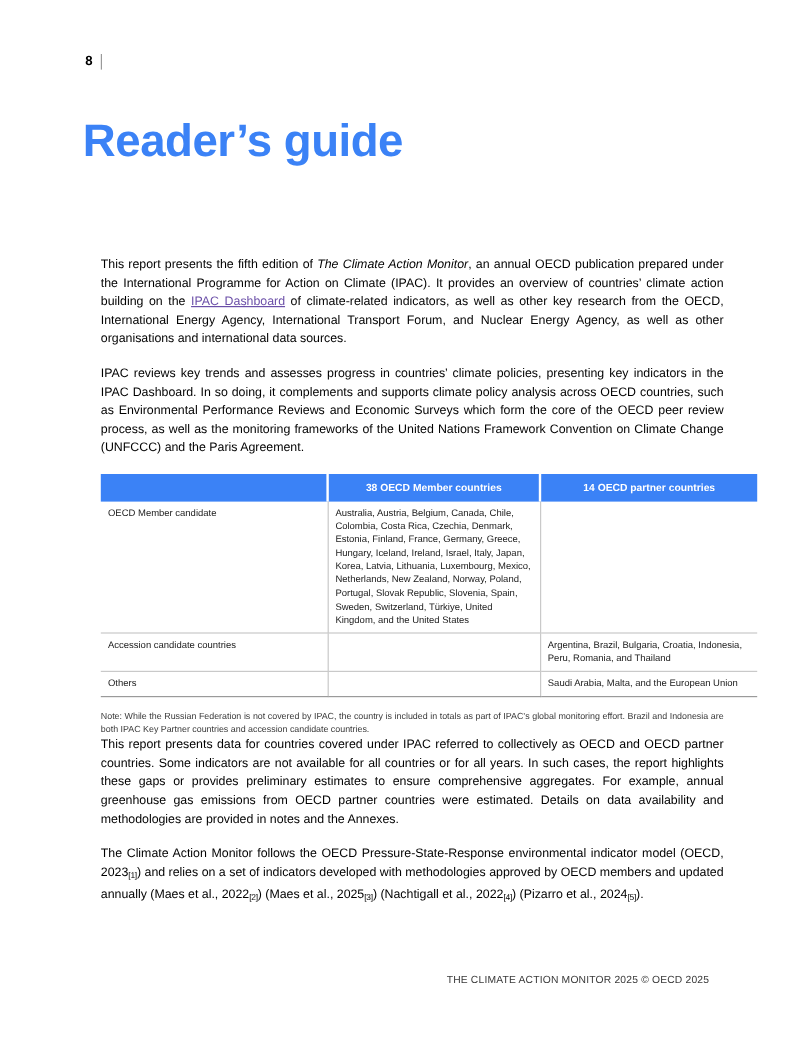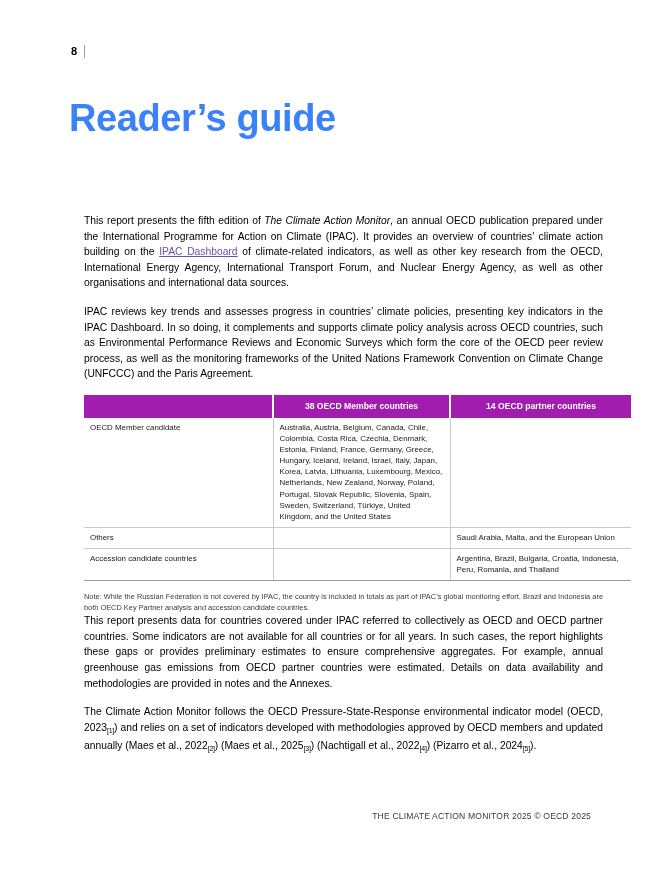--- a/index.html
+++ b/index.html
@@ -92,21 +92,21 @@
   
   .table-wrap {
     margin: 5px 0 0 0;
   }
   table.coverage {
     border-collapse: collapse;
     width: 519px;
     table-layout: fixed;
   }
   table.coverage thead th {
-    background: #a21caf;
+    background: #3b82f6;
     color: #ffffff;
     font-size: 8.6px;
     font-weight: bold;
     text-align: center;
     padding: 6px 4px 6px 4px;
     height: 11px;
     vertical-align: middle;
     border-right: 2px solid #ffffff;
   }
   table.coverage thead th:last-child { border-right: none; }
@@ -180,34 +180,34 @@
             <th class="col-partners">14 OECD partner countries</th>
           </tr>
         </thead>
         <tbody>
           <tr>
             <td class="col-label">OECD Member candidate</td>
             <td class="col-members">Australia, Austria, Belgium, Canada, Chile, Colombia, Costa Rica, Czechia, Denmark, Estonia, Finland, France, Germany, Greece, Hungary, Iceland, Ireland, Israel, Italy, Japan, Korea, Latvia, Lithuania, Luxembourg, Mexico, Netherlands, New Zealand, Norway, Poland, Portugal, Slovak Republic, Slovenia, Spain, Sweden, Switzerland, Türkiye, United Kingdom, and the United States</td>
             <td class="col-partners"></td>
           </tr>
           <tr>
+            <td class="col-label">Accession candidate countries</td>
+            <td class="col-members"></td>
+            <td class="col-partners">Argentina, Brazil, Bulgaria, Croatia, Indonesia, Peru, Romania, and Thailand</td>
+          </tr>
+          <tr>
             <td class="col-label">Others</td>
             <td class="col-members"></td>
             <td class="col-partners">Saudi Arabia, Malta, and the European Union</td>
           </tr>
-          <tr>
-            <td class="col-label">Accession candidate countries</td>
-            <td class="col-members"></td>
-            <td class="col-partners">Argentina, Brazil, Bulgaria, Croatia, Indonesia, Peru, Romania, and Thailand</td>
-          </tr>
         </tbody>
       </table>
     </div>
 
-    <p class="note">Note: While the Russian Federation is not covered by IPAC, the country is included in totals as part of IPAC’s global monitoring effort. Brazil and Indonesia are both OECD Key Partner analysis and accession candidate countries.</p>
+    <p class="note">Note: While the Russian Federation is not covered by IPAC, the country is included in totals as part of IPAC’s global monitoring effort. Brazil and Indonesia are both IPAC Key Partner countries and accession candidate countries.</p>
 
     <p class="body after-table">This report presents data for countries covered under IPAC referred to collectively as OECD and OECD partner countries. Some indicators are not available for all countries or for all years. In such cases, the report highlights these gaps or provides preliminary estimates to ensure comprehensive aggregates. For example, annual greenhouse gas emissions from OECD partner countries were estimated. Details on data availability and methodologies are provided in notes and the Annexes.</p>
 
     <p class="body"><span>The Climate Action Monitor follows the OECD Pressure-State-Response environmental indicator model (OECD, 2023</span><span class="cite-sub">[1]</span><span>) and relies on a set of indicators developed with methodologies approved by OECD members and updated annually (Maes et al., 2022</span><span class="cite-sub">[2]</span><span>) (Maes et al., 2025</span><span class="cite-sub">[3]</span><span>) (Nachtigall et al., 2022</span><span class="cite-sub">[4]</span><span>) (Pizarro et al., 2024</span><span class="cite-sub">[5]</span><span>).</span></p>
 
   </div>
 
   <div class="footer">THE CLIMATE ACTION MONITOR 2025 © OECD 2025</div>
 
 </div>

